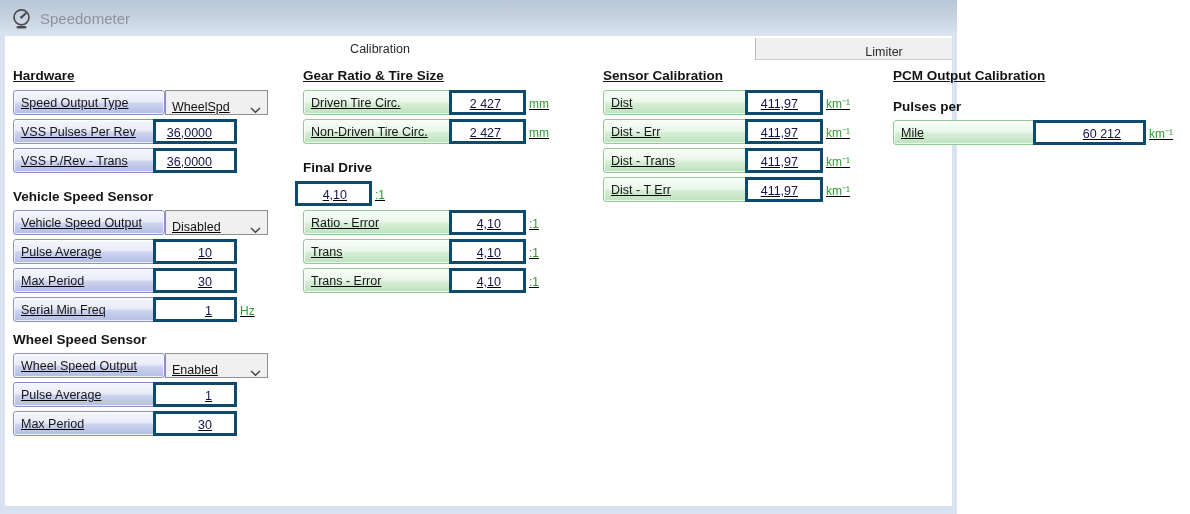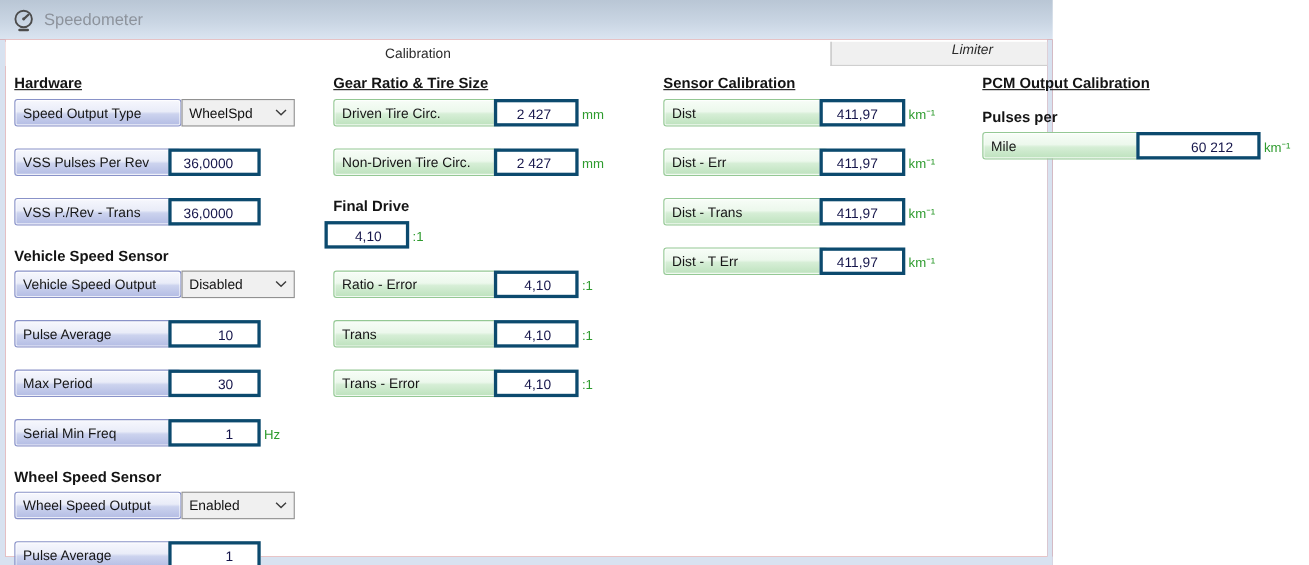--- a/index.html
+++ b/index.html
@@ -23,21 +23,21 @@
   }
 
   
   .tabstrip { height:24px; flex:0 0 24px; display:flex; background:#fff; padding-top:2px; }
   .tab-active {
     flex:0 0 750px; background:#fff; display:flex; align-items:center; justify-content:center;
     font-size:12.5px; color:#2b2b2b; cursor:default;
   }
   .tabrest {
     flex:1 1 auto; background:#f0f0f0; border-left:1px solid #b9b9b9; border-bottom:1px solid #cfcfcf;
-    display:flex; align-items:flex-start;font-style:italic;
+    display:flex; align-items:flex-end;
   }
   .tab-inactive {
     margin-left:auto; margin-right:8px; width:120px; text-align:center;
     font-size:12.5px; color:#2b2b2b; cursor:default;
   }
 
   
   .content { flex:1 1 auto; position:relative; background:#fff; }
   .col { position:absolute; top:0; }
   .col1 { left:8px;   width:280px; }
@@ -45,21 +45,21 @@
   .col3 { left:598px; width:290px; }
   .col4 { left:888px; width:300px; }
 
   .h1 {
     font-size:13.5px; font-weight:bold; color:#141414; text-decoration:underline;
     margin:8px 0 7px 0;
   }
   .h2 { font-size:13.5px; font-weight:bold; color:#141414; margin:16px 0 6px 0; }
   .h2.tight { margin-top:10px; }
 
-  .row { display:flex; align-items:stretch; height:25px; margin-bottom:20px; }
+  .row { display:flex; align-items:stretch; height:25px; margin-bottom:4px;text-decoration:underline; }
 
   .lbl {
     height:25px; border-radius:3px; padding:0 0 0 7px; line-height:24px;
     font-size:12.5px; color:#161616; position:relative; z-index:1;
     box-shadow:inset 0 0 0 1px rgba(255,255,255,.75);
   }
   .lbl.blue {
     border:1px solid #8992c8;
     background:linear-gradient(to bottom,#f6f7fd 0%,#e9ecf8 45%,#ccd3ee 55%,#b3bce4 100%);
   }
@@ -76,21 +76,21 @@
     height:25px; background:#fff; border:3px solid #0c4a6e; position:relative; z-index:2;
     text-align:right; padding-right:22px; line-height:23px; font-size:12.5px; color:#15154a;
   }
   .col1 .val { flex:0 0 84px;  margin-left:-12px; }
   .col2 .val { flex:0 0 77px;  margin-left:-8px; }
   .col3 .val { flex:0 0 78px;  margin-left:-8px; }
   .col4 .val { flex:0 0 113px; margin-left:-8px; }
 
   .combo {
     height:25px; flex:0 0 103px; background:#f0f0f0; border:1px solid #919191;
-    display:flex; align-items:center; justify-content:space-between; padding:0 6px 0 6px;
+    display:flex; align-items:flex-end; justify-content:space-between; padding:0 6px 0 6px;
     font-size:12.5px; color:#111; position:relative; z-index:2; cursor:default;
   }
 
   .unit { align-self:flex-end; margin-left:3px; font-size:12px; color:#2e9b2e; line-height:15px; padding-bottom:3px; white-space:nowrap; }
 </style>
 </head>
 <body>
 
 <div class="window">
 

